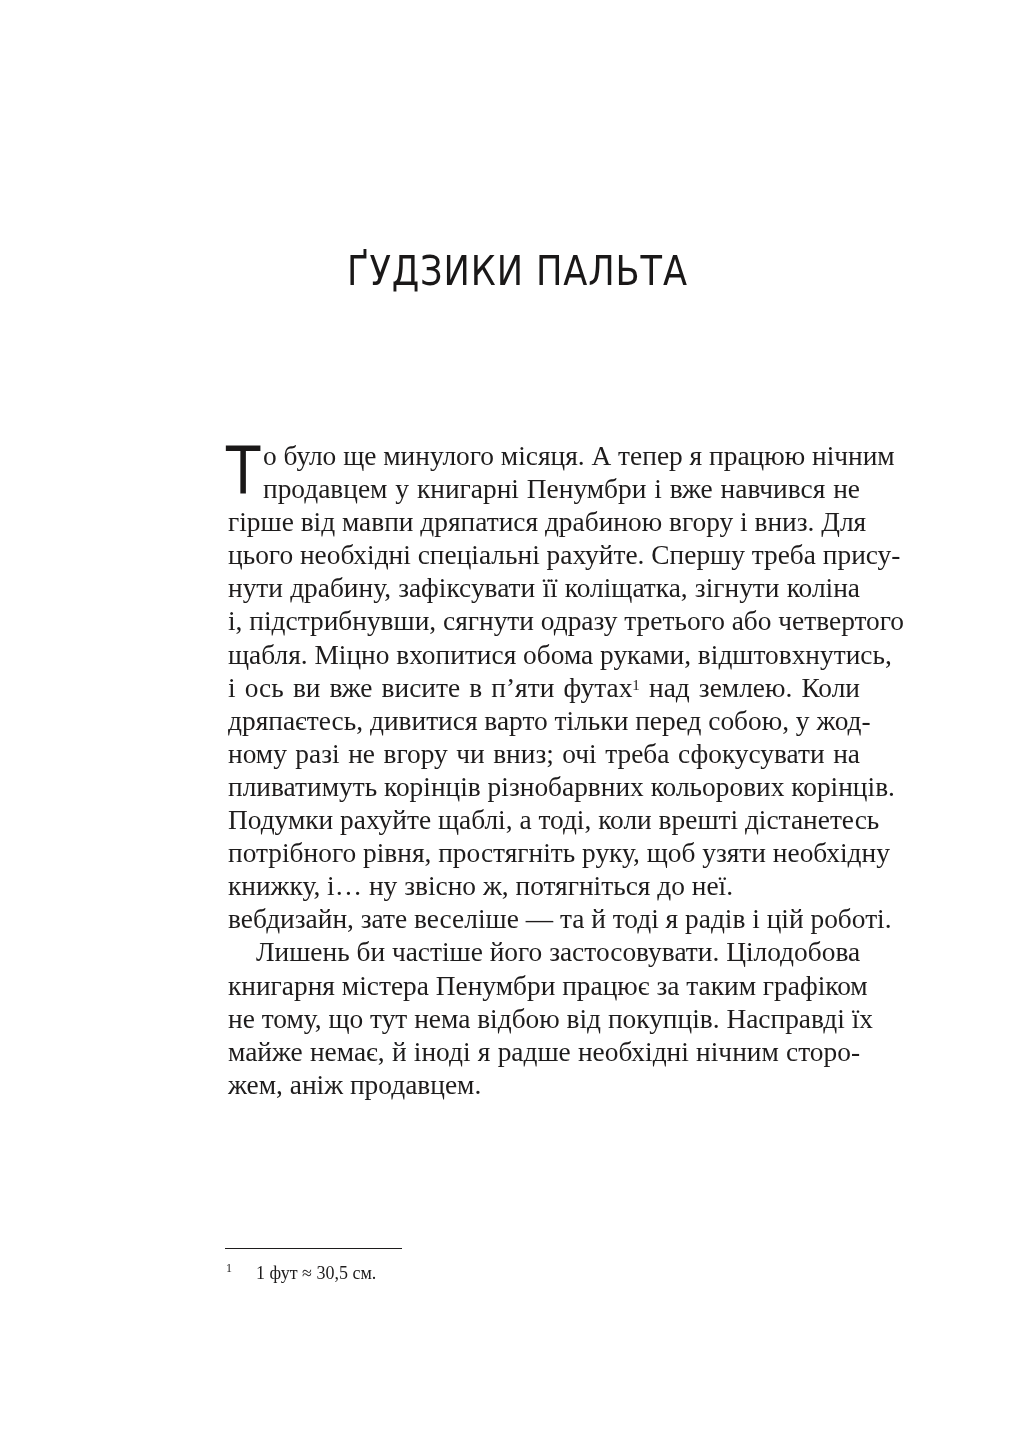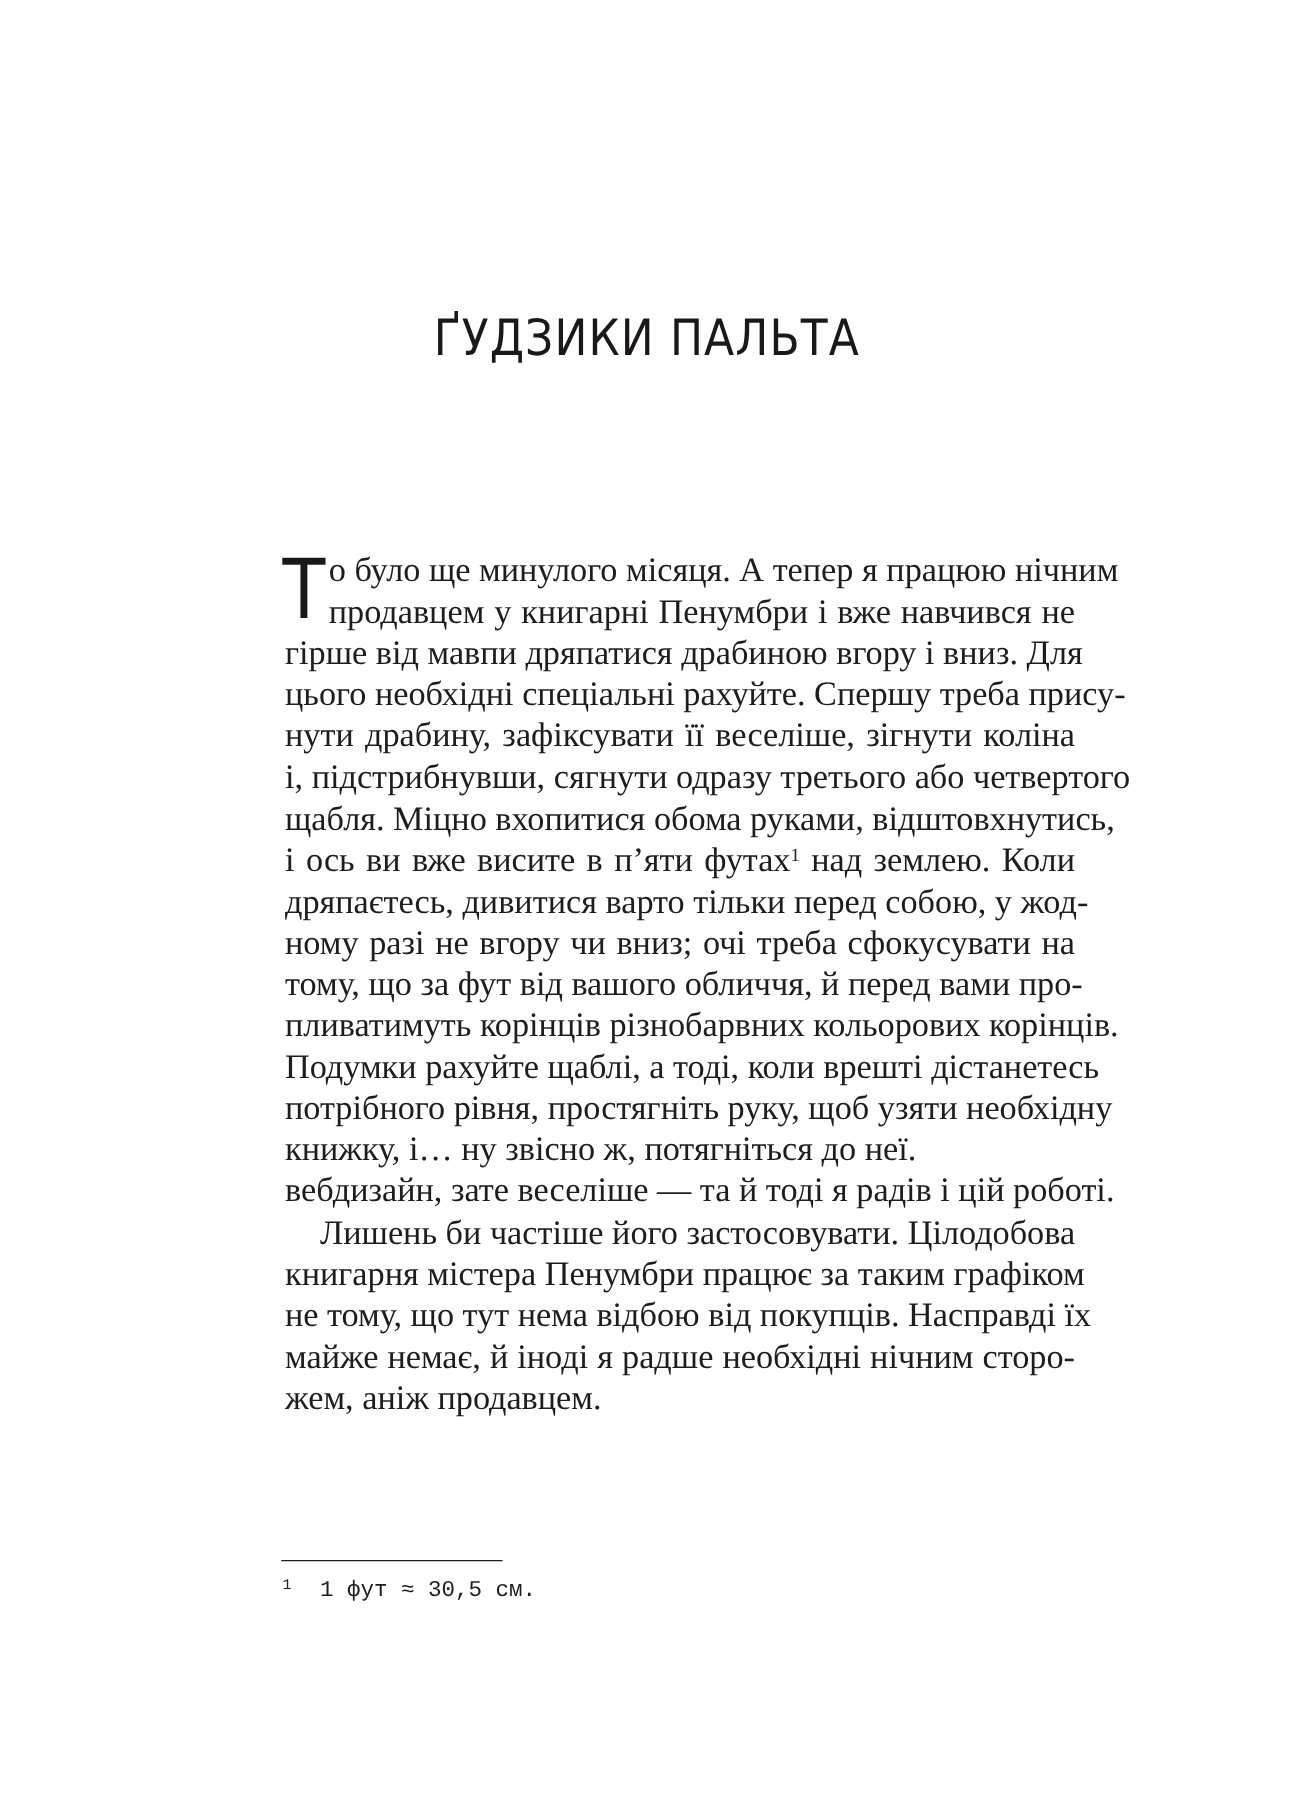--- a/index.html
+++ b/index.html
@@ -59,21 +59,21 @@
   }
   .footnote-rule {
     position: absolute;
     top: 1248px; left: 225px;
     width: 177px; height: 0;
     border-top: 1.6px solid #1e1c1c;
   }
   .footnote {
     position: absolute;
     top: 1263px; left: 226px;
-    font-family: Liberation Mono, monospace;
+    font-family: Liberation Serif, serif;
     font-size: 18px;
     color: #1e1c1c;
   }
   .footnote .fn-num {
     font-size: 12px;
     vertical-align: top;
     position: relative; top: -2px;
     display: inline-block; width: 30px;
   }
 </style>
@@ -83,27 +83,26 @@
 <h1 class="page-title">ҐУДЗИКИ ПАЛЬТА</h1>
 
 <div class="body-text">
   <span class="drop-cap">Т</span>
 
   <div>
     <span class="line indent-cap">о було ще минулого місяця. А тепер я працюю нічним</span>
     <span class="line indent-cap">продавцем у книгарні Пенумбри і вже навчився не</span>
     <span class="line">гірше від мавпи дряпатися драбиною вгору і вниз. Для</span>
     <span class="line">цього необхідні спеціальні рахуйте. Спершу треба прису-</span>
-    <span class="line">нути драбину, зафіксувати її веселіше, зігнути коліна</span>
+    <span class="line">нути драбину, зафіксувати її коліщатка, зігнути коліна</span>
     <span class="line">і, підстрибнувши, сягнути одразу третього або четвертого</span>
     <span class="line">щабля. Міцно вхопитися обома руками, відштовхнутись,</span>
     <span class="line"><span>і ось ви вже висите в п’яти футах</span><sup class="fn-ref">1</sup><span> над землею. Коли</span></span>
     <span class="line">дряпаєтесь, дивитися варто тільки перед собою, у жод-</span>
     <span class="line">ному разі не вгору чи вниз; очі треба сфокусувати на</span>
-    <span class="line">тому, що за фут від вашого обличчя, й перед вами про-</span>
     <span class="line">пливатимуть корінців різнобарвних кольорових корінців.</span>
     <span class="line">Подумки рахуйте щаблі, а тоді, коли врешті дістанетесь</span>
     <span class="line">потрібного рівня, простягніть руку, щоб узяти необхідну</span>
     <span class="line last">книжку, і… ну звісно ж, потягніться до неї.</span>
   </div>
 
   <div>
     <span class="line">вебдизайн, зате веселіше — та й тоді я радів і цій роботі.</span>
   </div>
 

